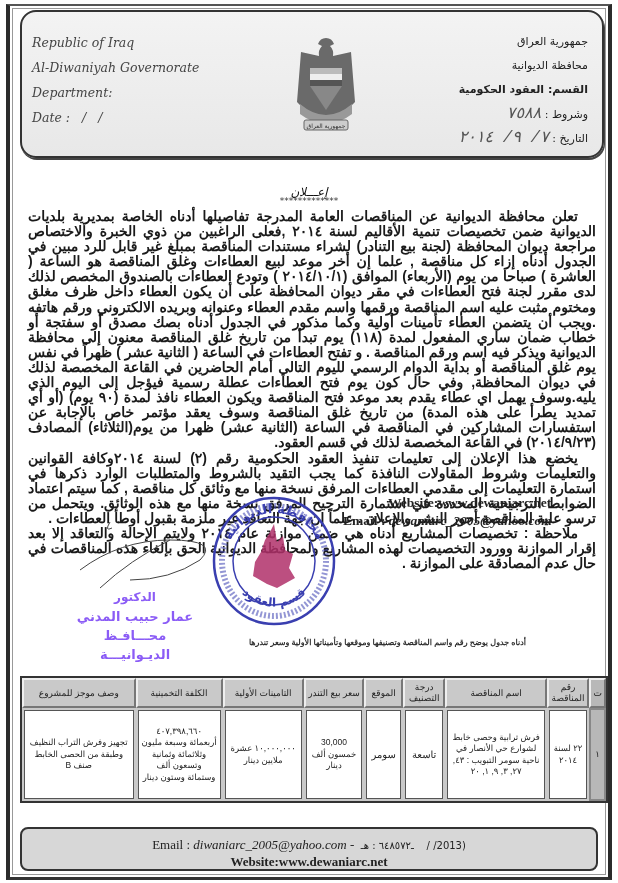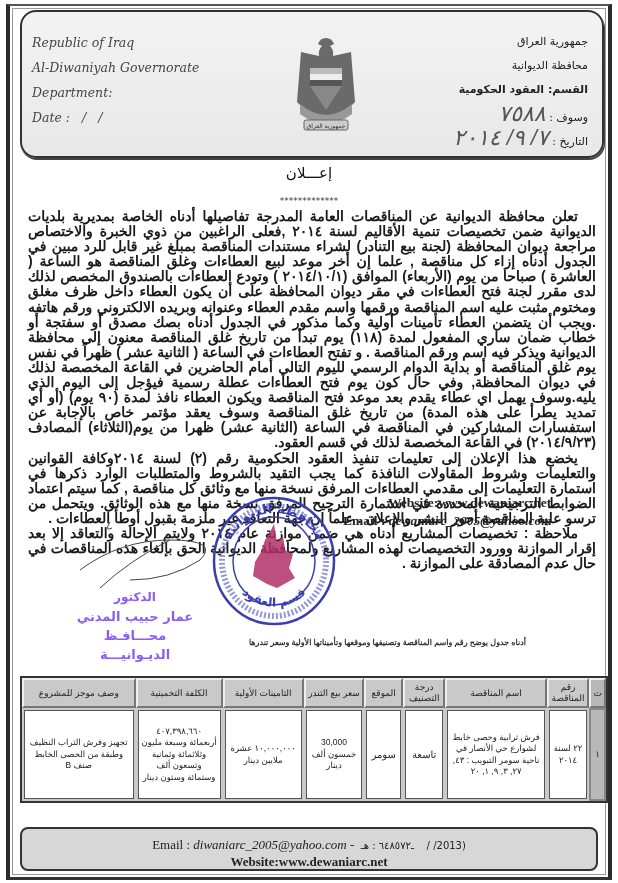--- a/index.html
+++ b/index.html
@@ -28,30 +28,30 @@
   .header-left {
     position: absolute; left: 10px; top: 18px; width: 220px;
     font-family: "DejaVu Serif", serif; font-style: italic; font-size: 12.5px; color: #444;
   }
   .header-left div { height: 25px; line-height: 25px; }
   .header-right {
     position: absolute; right: 14px; top: 18px; width: 200px; direction: rtl; text-align: right;
     font-family: "DejaVu Sans", sans-serif; font-size: 11px; color: #222;
   }
   .header-right div { height: 24px; line-height: 24px; }
-  .handwritten { font-family: Liberation Sans, sans-serif; font-size: 22px; color: #555; letter-spacing: 1px; font-style: italic; }
+  .handwritten { font-family: Liberation Mono, monospace; font-size: 16px; color: #555; letter-spacing: 1px; font-style: italic; }
 
   .emblem {
     position: absolute; left: 264px; top: 22px; width: 80px; height: 112px;
   }
 
   
   .announce-title {
-    position: absolute; left: 0; right: 0; top: 164px; text-align: center;
-    font-size: 15px; font-family: "DejaVu Sans", sans-serif; direction: rtl;
+    position: absolute; left: 0; right: 0; top: 185px; text-align: center;
+    font-size: 12px; font-family: "DejaVu Sans", sans-serif; direction: rtl; font-style: italic;
   }
   .announce-stars {
     position: absolute; left: 0; right: 0; top: 196px; text-align: center;
     font-size: 9px; letter-spacing: 0px; color: #333;
   }
   .body-text {
     position: absolute; left: 28px; width: 568px; top: 209px;
     direction: rtl; text-align: justify;
     font-family: "Liberation Sans", sans-serif; font-weight: bold; font-size: 14px; line-height: 15.1px; color: #1a1a1a;
   }
@@ -131,21 +131,21 @@
     <path d="M14 70 q26 22 52 0 l0 10 q-26 20 -52 0z" fill="#999"></path>
     <rect x="18" y="86" width="44" height="10" rx="2" fill="#ccc" stroke="#666" stroke-width="1"></rect>
     <text x="40" y="94" font-size="6" text-anchor="middle" fill="#333">جمهورية العراق</text>
   </svg>
 
   <div class="header-right">
     <div>جمهورية العراق</div>
     <div>محافظة الديوانية</div>
     <div style="font-weight:bold">القسم: العقود الحكومية</div>
     <div>
-      <span>وسوف :</span>
+      <span>وشروط :</span>
       <span class="handwritten">٧٥٨٨</span>
     </div>
     <div>
       <span>التاريخ :</span>
       <span class="handwritten">٧/ ٩/ ٢٠١٤</span>
     </div>
   </div>
 </div>
 
 <div class="announce-title">إعـــلان</div>

